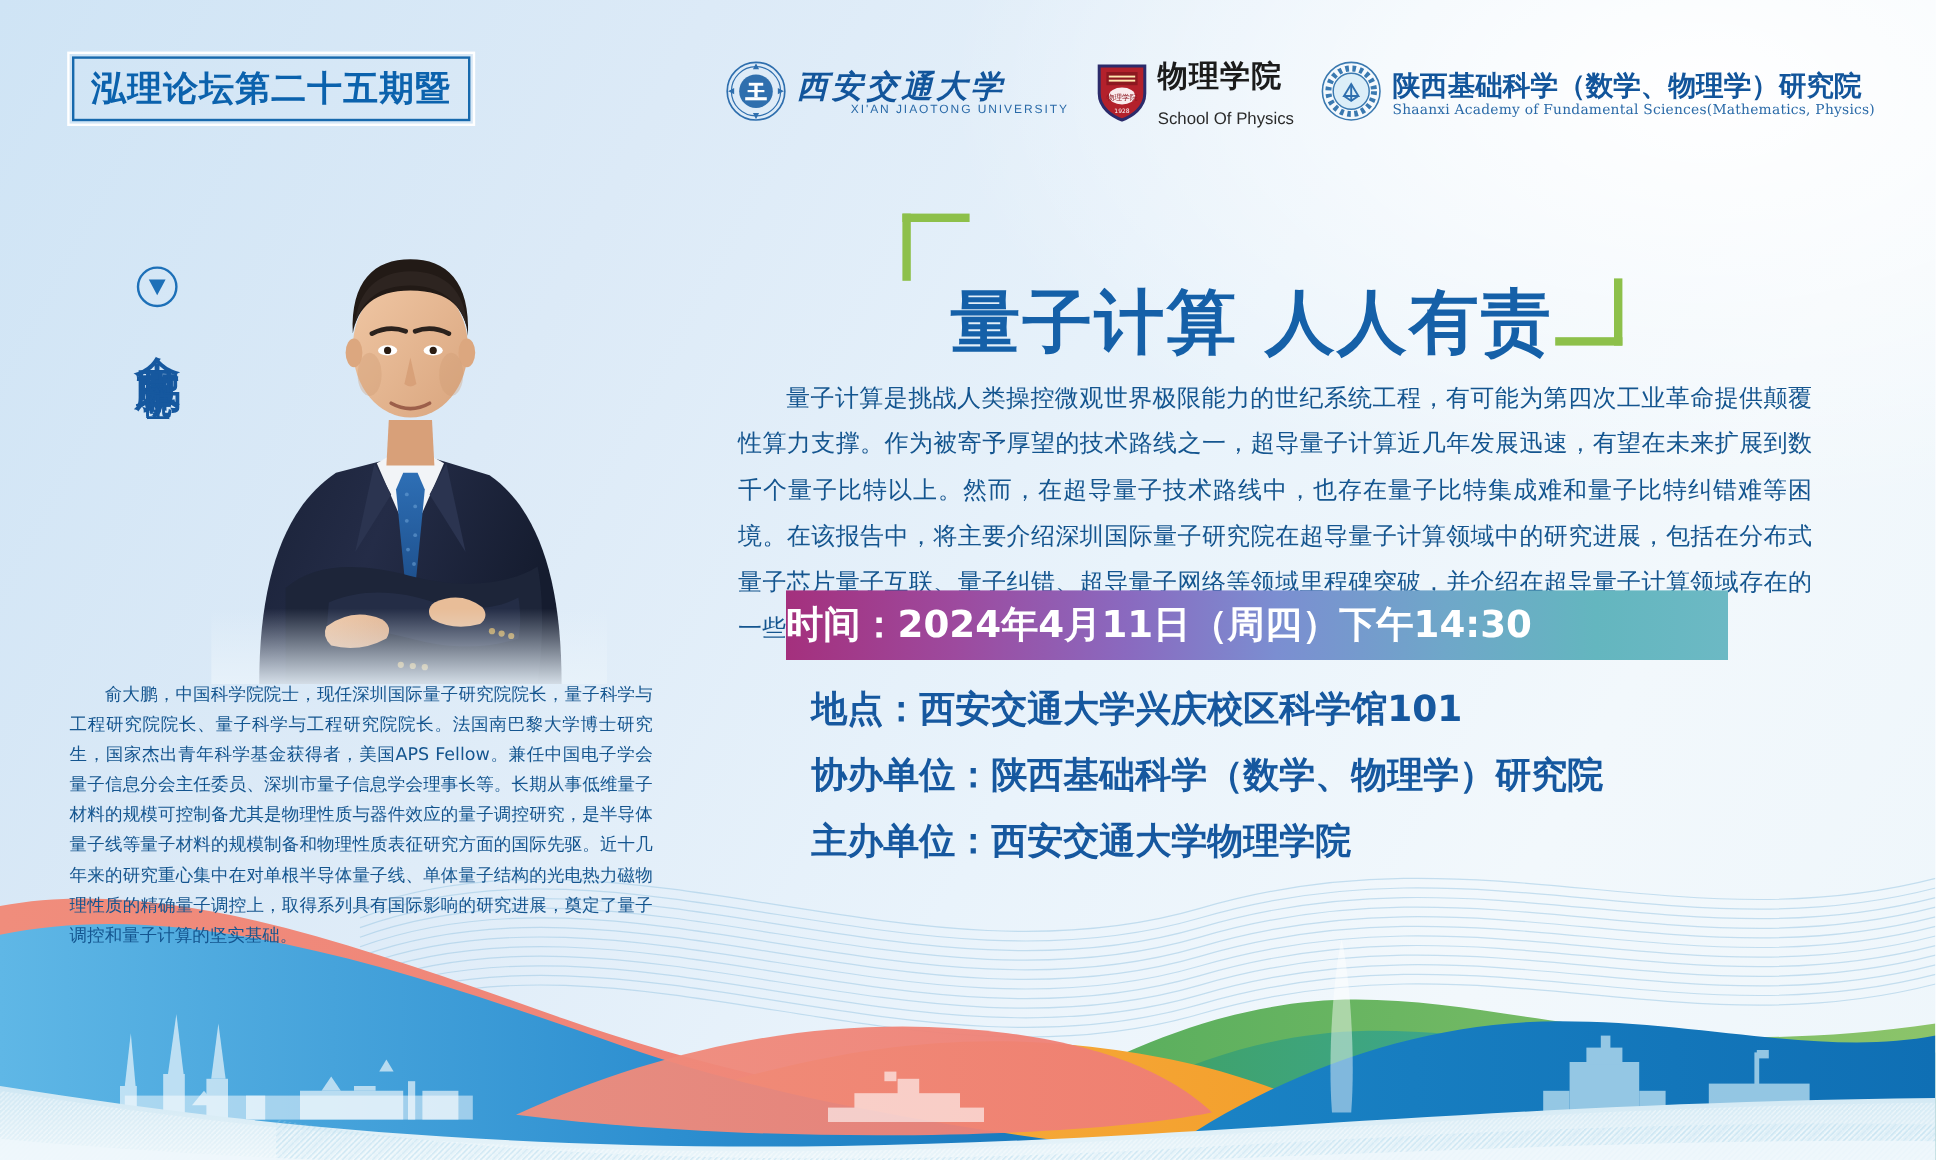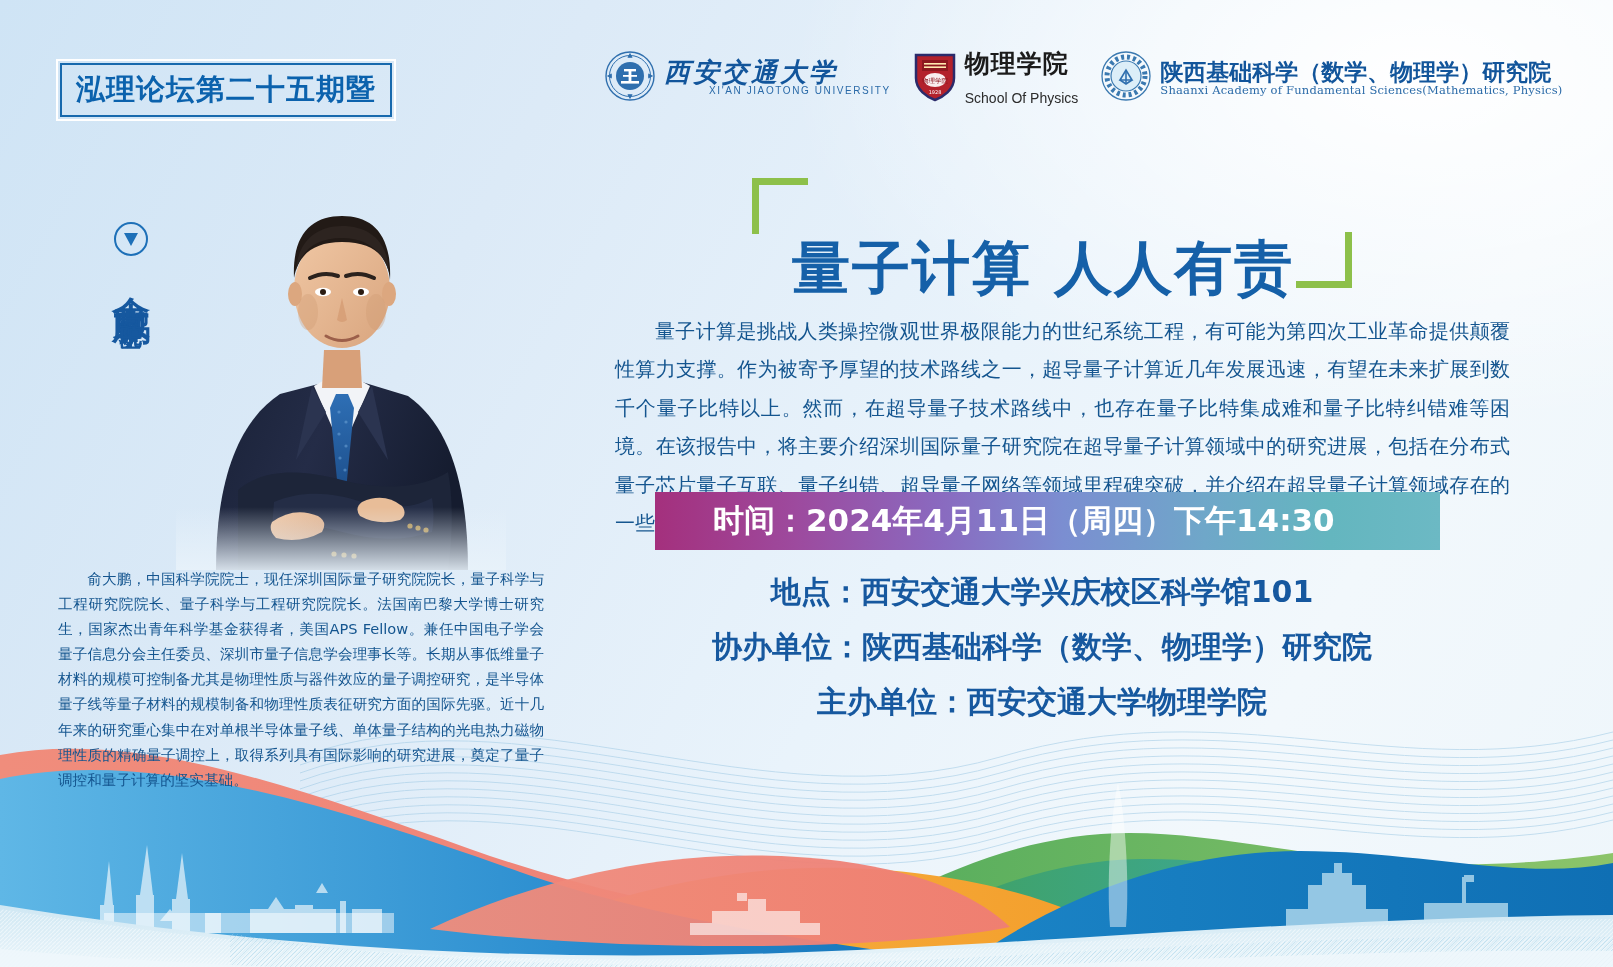--- a/index.html
+++ b/index.html
@@ -22,21 +22,20 @@
   .bgart { position: absolute; left: 0; bottom: 0; width: 1613px; height: 330px; }
   .bgart svg { display: block; width: 100%; height: 100%; }
 
   
   #title-box {
     position: absolute; left: 60px; top: 47px;
     padding: 7px 14px 9px 14px;
     border: 2px solid #1769ad;
     outline: 2px solid #ffffff;
     outline-offset: 2px;
-    margin-top: 16px;
   }
   #title-box .line {
     font-size: 29px; font-weight: bold; color: #0b62ad;
     letter-spacing: 1px; line-height: 1.18;
     white-space: nowrap;
     font-family: "DejaVu Sans", "Liberation Sans", sans-serif;
   }
 
   
   #logos {
@@ -120,26 +119,26 @@
   }
 
   
   #time-banner {
     position: absolute; left: 655px; top: 492px; width: 785px; height: 58px;
     background: linear-gradient(90deg, #a4307d 0%, #9d4a9e 18%, #8a69bf 36%, #7b8ed1 52%, #6fa7c9 70%, #64b6bf 86%, #6cb9c4 100%);
     display: flex; align-items: center;
   }
   #time-text {
     color: #ffffff; font-size: 31px; font-weight: bold;
-    letter-spacing: 0px; padding-left: 58px; white-space: nowrap;
-    font-family: "DejaVu Sans", "Liberation Sans", sans-serif;
-  }
-
-  
-  #details { position: absolute; left: 712px; top: 565px; text-align: center; }
+    letter-spacing: 0px; white-space: nowrap;
+    font-family: "DejaVu Sans", "Liberation Sans", sans-serif;
+  }
+
+  
+  #details { position: absolute; left: 676px; top: 565px; }
   #details .dline {
     font-size: 30px; font-weight: bold; color: #16589f;
     line-height: 1.83; white-space: nowrap;
     font-family: "DejaVu Sans", "Liberation Sans", sans-serif;
   }
 </style>
 </head>
 <body>
 
 <div id="poster">

